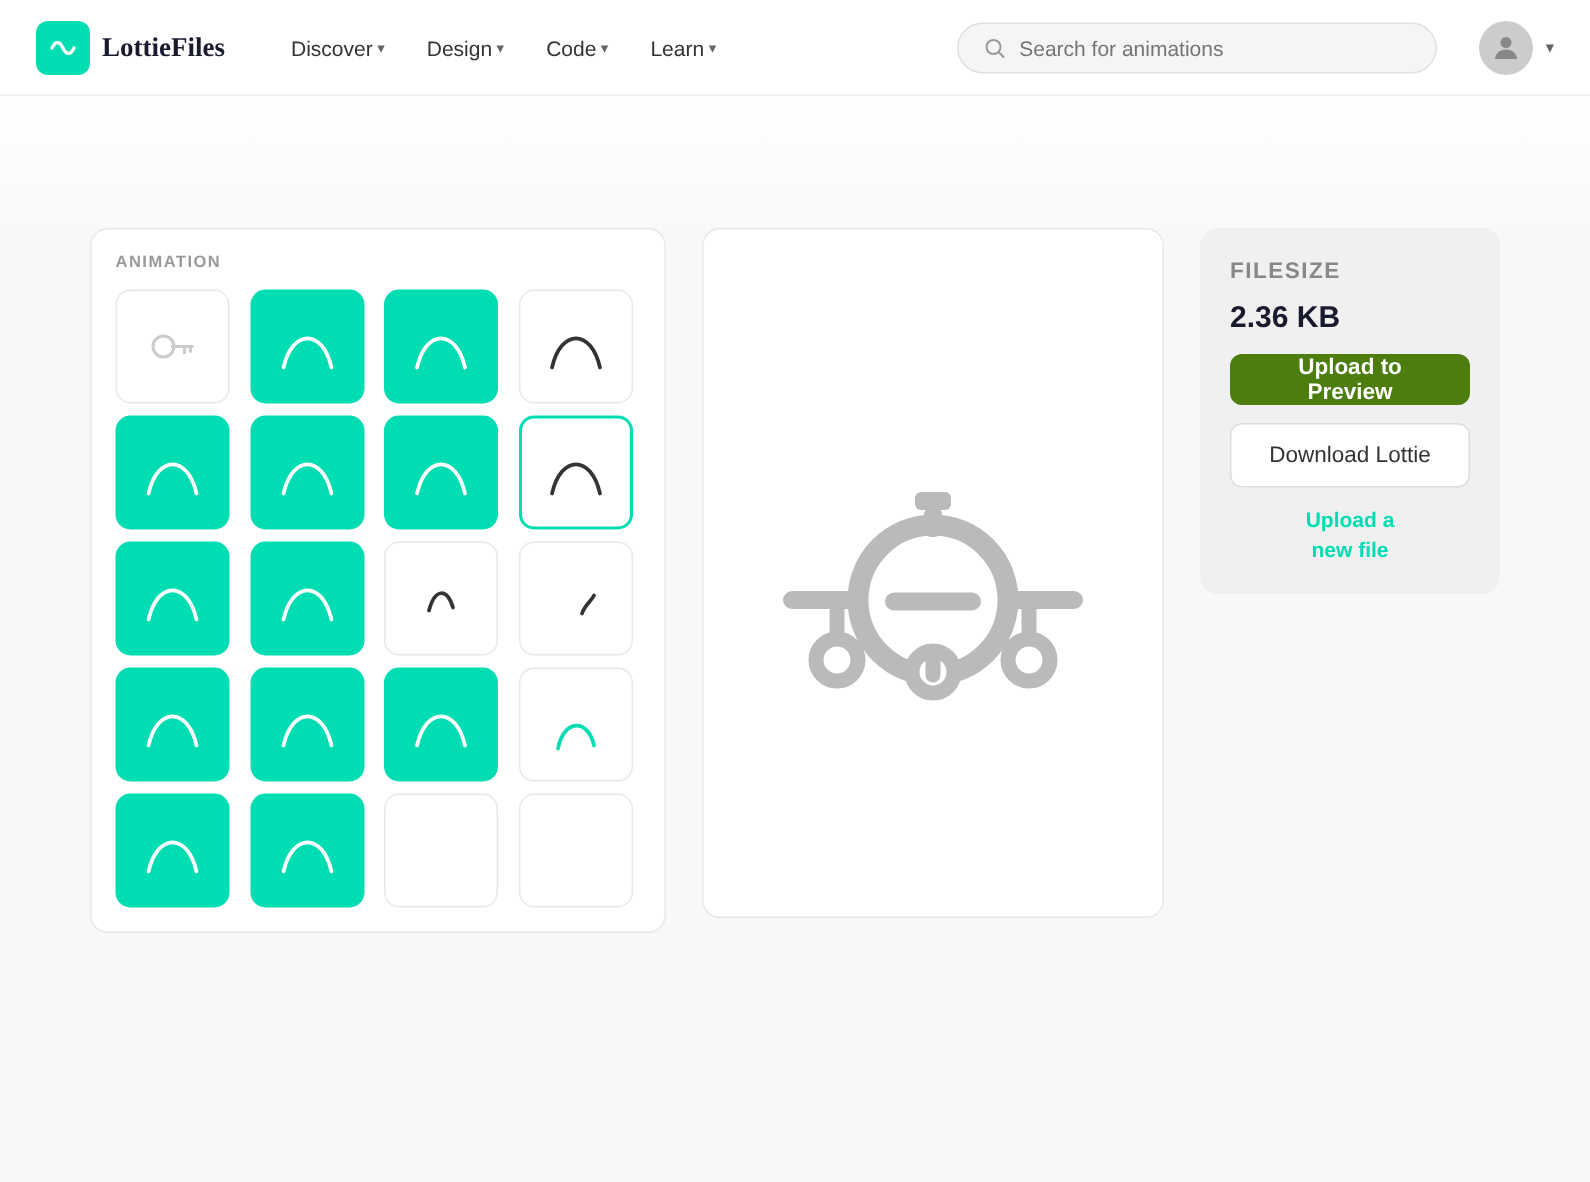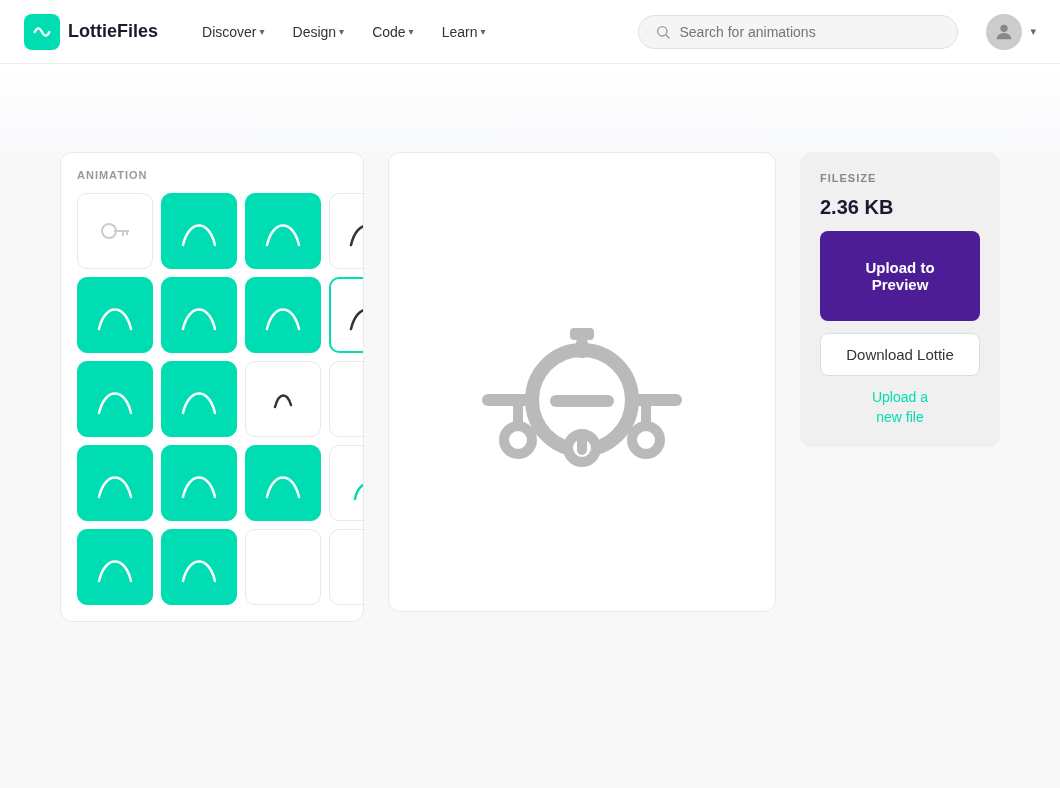--- a/index.html
+++ b/index.html
@@ -6,21 +6,21 @@
     body { font-family: -apple-system, BlinkMacSystemFont, 'Segoe UI', sans-serif; background: #f8f8f8; }
 
     
     .navbar {
       display: flex; align-items: center;
       background: #fff; height: 64px;
       padding: 0 24px;
       border-bottom: 1px solid #eee;
       position: sticky; top: 0; z-index: 10;
     }
-    .navbar-logo { display: flex; align-items: center; gap: 8px; margin-right: 32px; }
+    .navbar-logo { display: flex; align-items: center; gap: 8px; margin-right: 32px; font-family: Liberation Serif, serif; }
     .logo-icon {
       width: 36px; height: 36px; background: #00DDB3; border-radius: 8px;
       display: flex; align-items: center; justify-content: center;
     }
     .logo-icon svg { width: 22px; height: 22px; }
     .logo-text { font-size: 18px; font-weight: 700; color: #1a1a2e; }
     .navbar-nav { display: flex; align-items: center; gap: 4px; }
     .nav-item {
       display: flex; align-items: center; gap: 3px;
       padding: 8px 12px; cursor: pointer; font-size: 14px; color: #333;
@@ -57,21 +57,21 @@
     
     .main-content {
       display: flex; gap: 24px;
       padding: 0 60px 60px;
       justify-content: center;
       align-items: flex-start;
     }
 
     
     .left-panel {
-      width: 304px; background: #fff;
+      width: 384px; background: #fff;
       border: 1px solid #e8e8e8; border-radius: 12px;
       padding: 16px; overflow: hidden;
     }
     .panel-label {
       font-size: 11px; font-weight: 600; letter-spacing: 1px;
       color: #999; margin-bottom: 12px;
     }
     .animation-grid {
       display: grid; grid-template-columns: repeat(4, 1fr);
       gap: 8px;
@@ -93,39 +93,39 @@
       display: flex; align-items: center; justify-content: center;
     }
     .preview-icon { opacity: 0.8; }
 
     
     .right-panel {
       width: 200px; background: #f0f0f0;
       border-radius: 12px; padding: 20px;
       display: flex; flex-direction: column; gap: 12px;
     }
-    .filesize-label { font-size: 11px; font-weight: 600; letter-spacing: 1px; color: #888; }
+    .filesize-label { font-size: 15px; font-weight: 600; letter-spacing: 1px; color: #888; }
     .filesize-value { font-size: 20px; font-weight: 700; color: #1a1a2e; }
     .btn-upload {
-      background: #4c1d95; color: #fff;
+      background: #4d7c0f; color: #fff;
       border: none; border-radius: 8px;
-      padding: 28px 16px; font-size: 15px; font-weight: 600;
+      padding: 0 16px; font-size: 15px; font-weight: 600;
       cursor: pointer; text-align: center;
       width: 100%;
     }
     .btn-download {
       background: #fff; color: #333;
       border: 1.5px solid #ddd; border-radius: 8px;
       padding: 12px 16px; font-size: 15px; font-weight: 500;
       cursor: pointer; text-align: center;
       width: 100%;
     }
     .upload-new {
       text-align: center; color: #00DDB3;
-      font-size: 14px; font-weight: 400; cursor: pointer;
+      font-size: 14px; font-weight: 700; cursor: pointer;
       line-height: 1.4;
     }
 
     
     .curve-white { stroke: #fff; fill: none; stroke-width: 2.5; stroke-linecap: round; }
     .curve-dark { stroke: #333; fill: none; stroke-width: 2.5; stroke-linecap: round; }
   </style>
 </head>
 <body>
 

